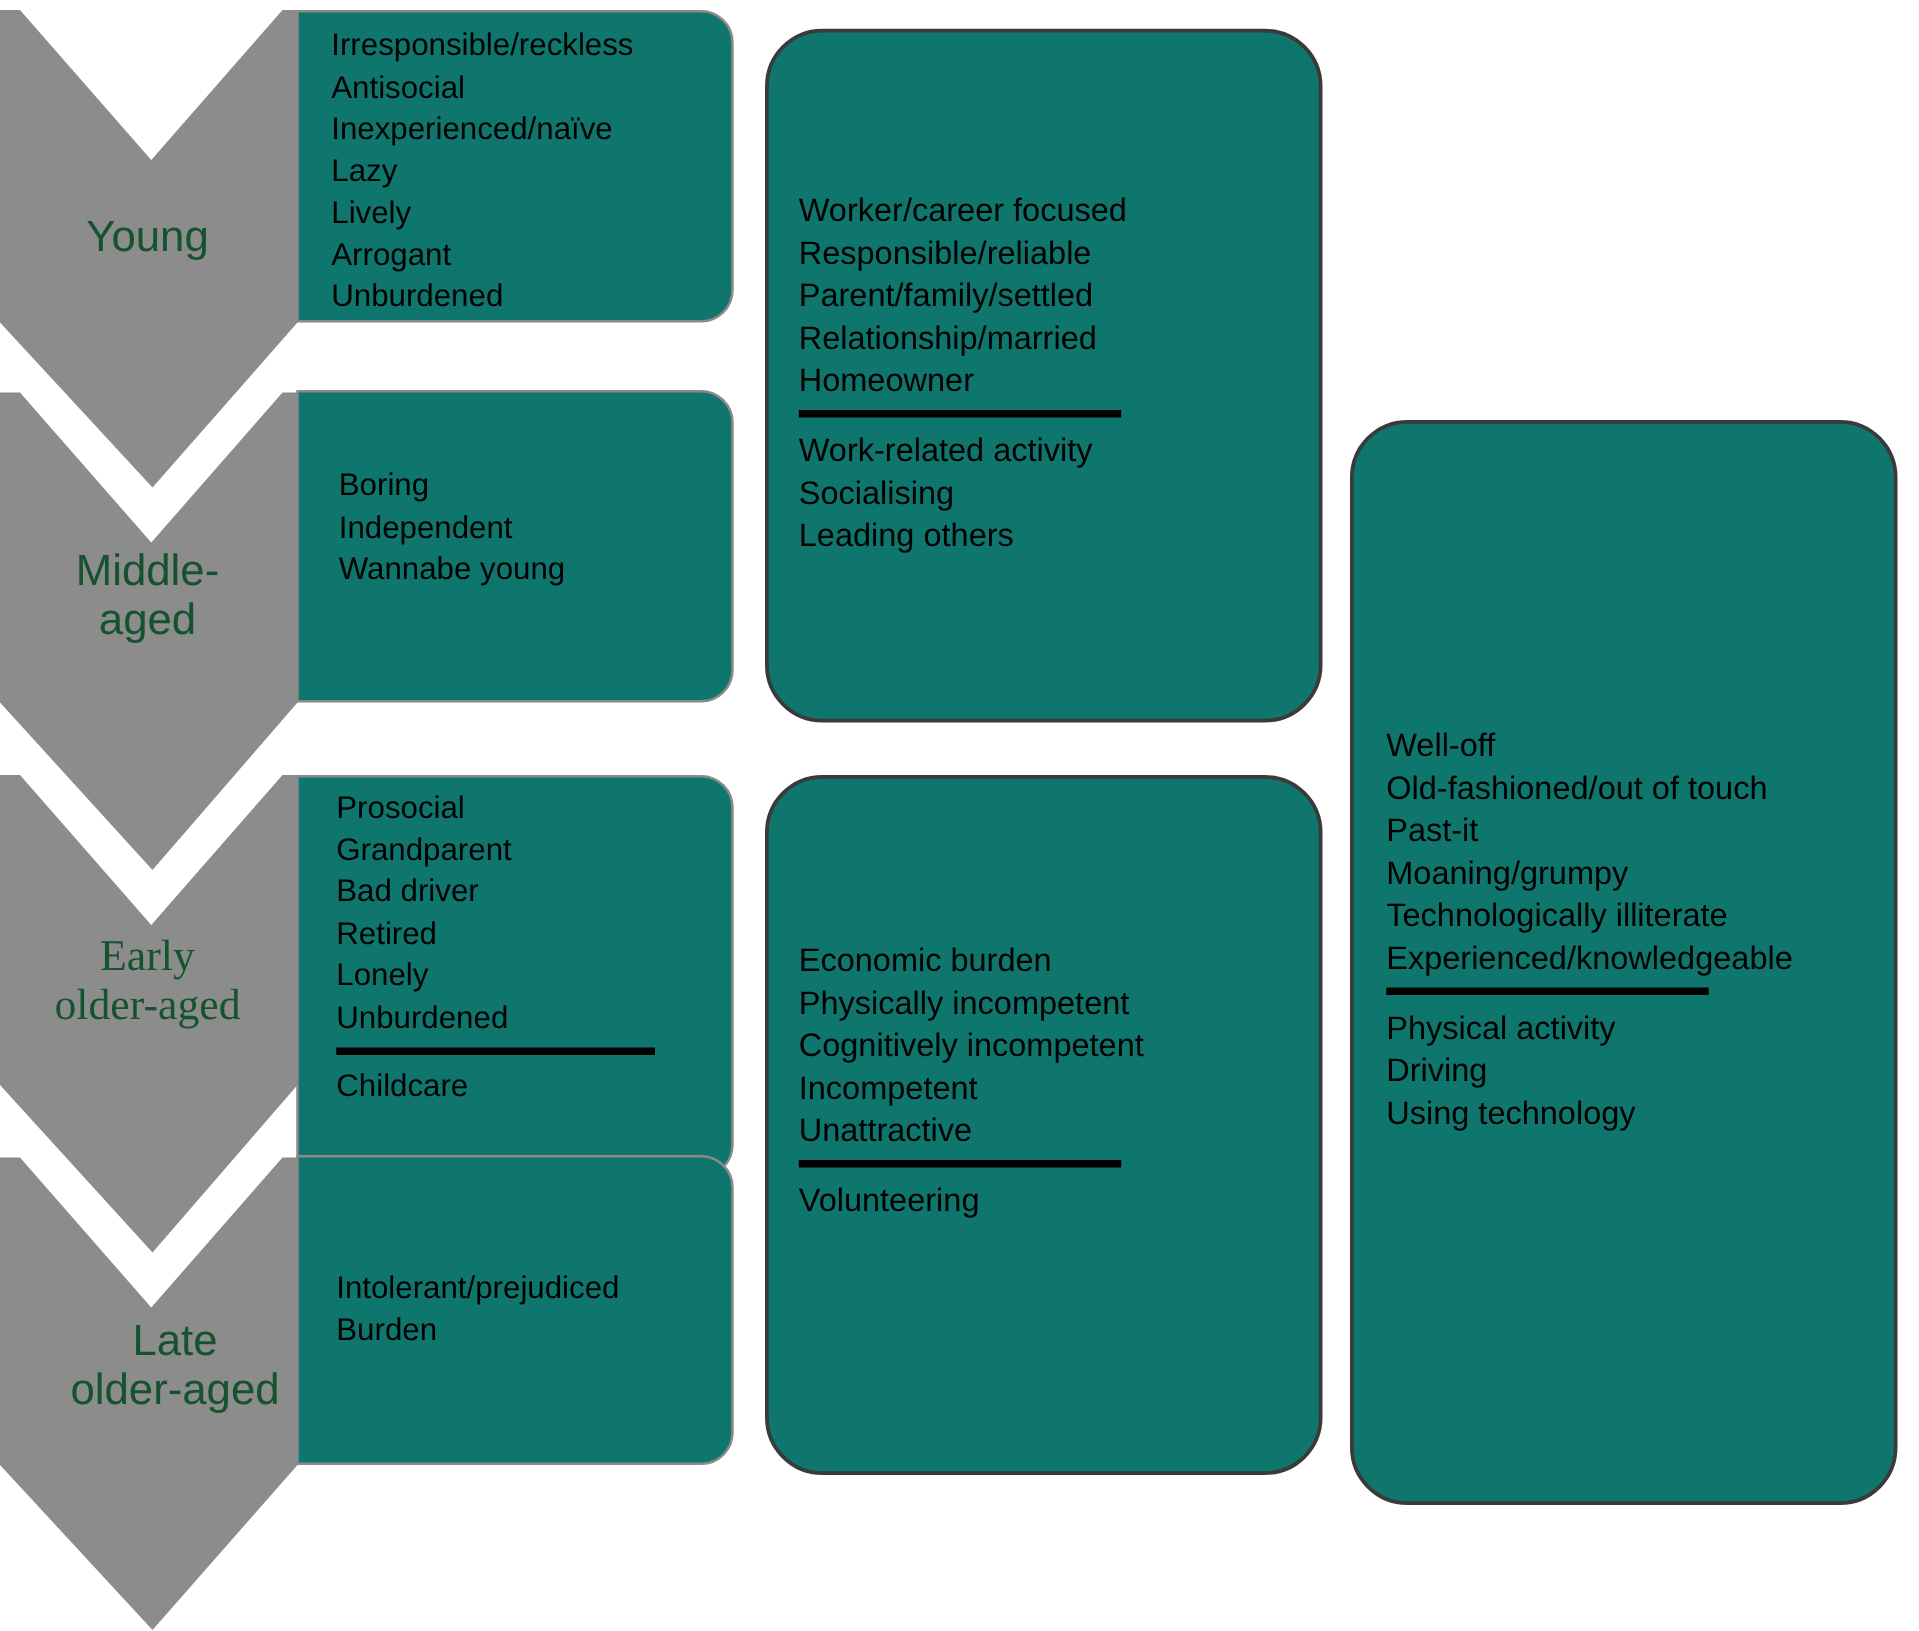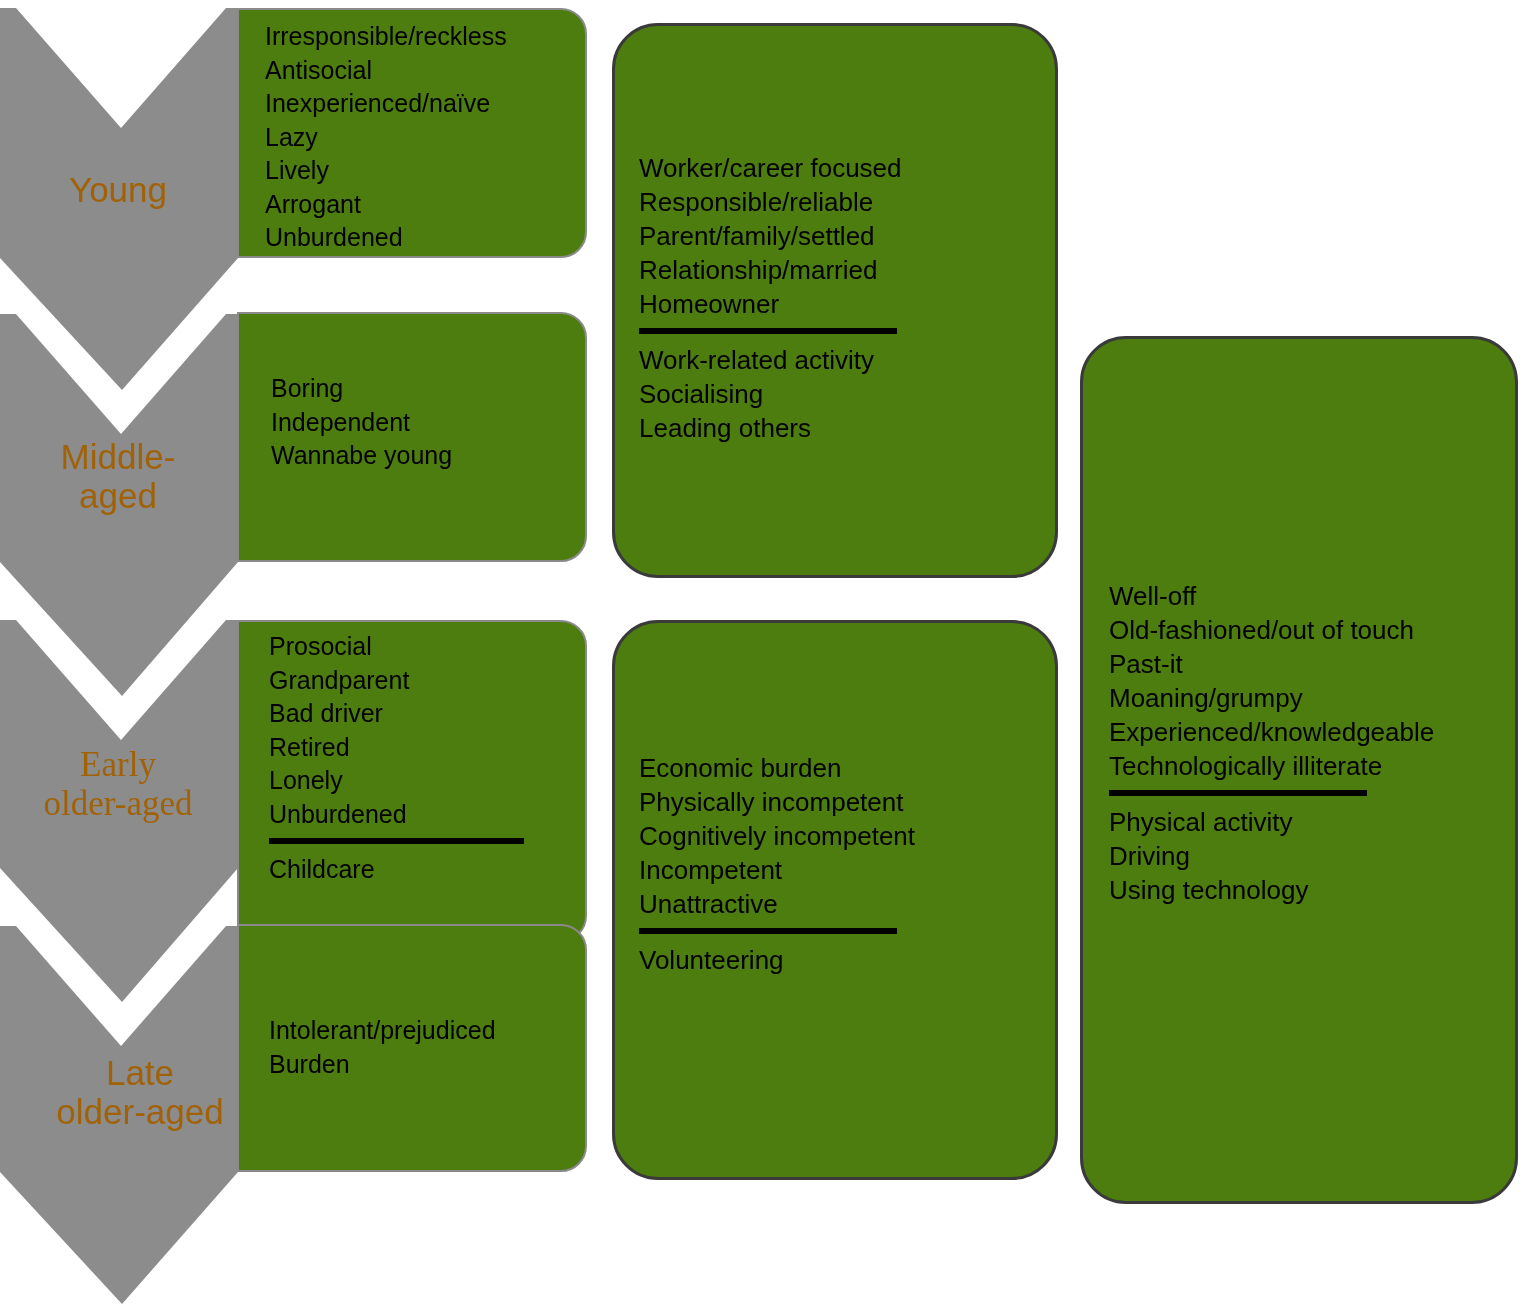--- a/index.html
+++ b/index.html
@@ -27,32 +27,32 @@
     height: 1305px;
   }
   #chevron-stage-layer svg {
     display: block;
   }
   .stage-label {
     position: absolute;
     left: 0;
     width: 236px;
     text-align: center;
-    color: #a16207;
+    color: #14532d;
     font-size: 35px;
     line-height: 1.12;
     font-family: "Liberation Sans", sans-serif;
     letter-spacing: 0px;
     pointer-events: none;
   }
 
   
   .card {
     position: absolute;
-    background: #4d7c0f;
+    background: #0f766e;
     box-sizing: border-box;
   }
   .card.light {
     border: 2px solid #8a8a8a;
   }
   .card.dark {
     border: 3px solid #3a3a3a;
   }
   .card.r-sm {
     border-radius: 26px;
@@ -196,22 +196,22 @@
       <div class="entry c2">Volunteering</div>
     </div>
   </div>
 
   <div class="card dark r-lg" style="left:1080px; top:312px; width:438px; height:868px;margin-top:24px;">
     <div class="card-inner" style="left:26px; top:240px;">
       <div class="entry c3">Well-off</div>
       <div class="entry c3">Old-fashioned/out of touch</div>
       <div class="entry c3">Past-it</div>
       <div class="entry c3">Moaning/grumpy</div>
+      <div class="entry c3">Technologically illiterate</div>
       <div class="entry c3">Experienced/knowledgeable</div>
-      <div class="entry c3">Technologically illiterate</div>
       <div class="rule w-c3"></div>
       <div class="entry c3">Physical activity</div>
       <div class="entry c3">Driving</div>
       <div class="entry c3">Using technology</div>
     </div>
   </div>
 
 </div>
 
 </body></html>

